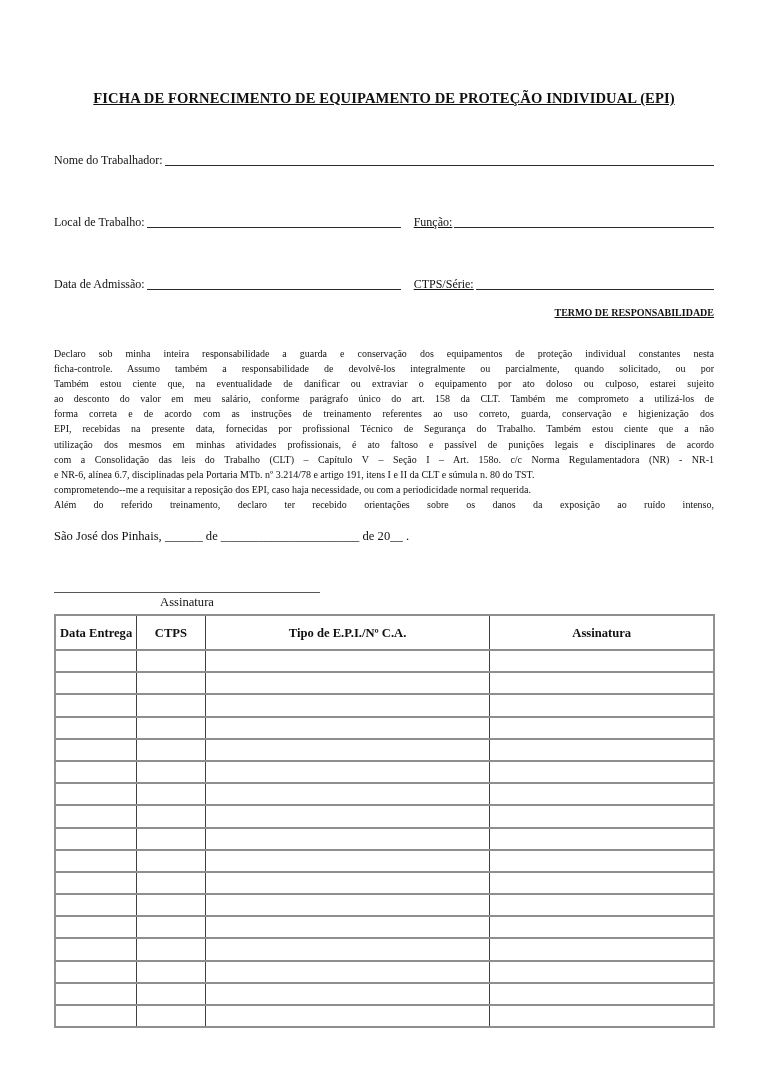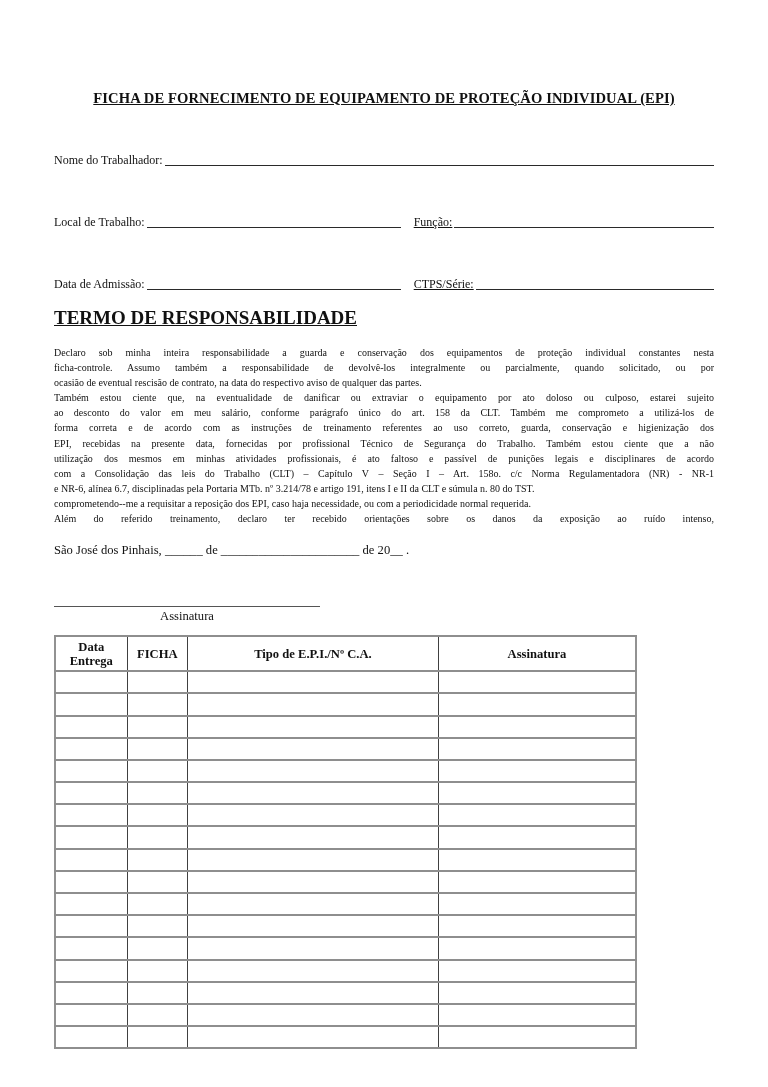--- a/index.html
+++ b/index.html
@@ -35,24 +35,24 @@
   .fgroup.left  { flex: 0 0 52.5%; }
   .fgroup.right { flex: 1 1 auto; margin-left: 2%; text-decoration: underline; }
   .flabel { white-space: nowrap; }
   .fill {
     flex: 1 1 auto;
     border-bottom: 1px solid #2a2a2a;
     margin: 0 0 2px 2px;
     height: 12px;
   }
   h2.termo-heading {
-    margin: 14px 0 16px 0;
-    font-size: 19px;
+    margin: 14px 0 28px 0;
+    font-size: 10px;
     font-weight: bold;
-    text-align: left;
+    text-align: right;
     text-decoration: underline;
   }
   .termo-text { font-size: 10px; }
   .pline {
     text-align: justify;
     line-height: 15.1px;
     height: 15.1px;
     overflow: hidden;
   }
   .pline::after { content:""; display:inline-block; width:100%; }
@@ -61,22 +61,22 @@
   .dateline {
     margin: 17px 0 0 0;
     font-size: 12.6px;
     height: 17px;
     white-space: nowrap;
   }
   .sigblock { margin-top: 46px; width: 266px; }
   .sigline { height: 0; border-bottom: 1px solid #555555; }
   .siglabel { text-align: center; font-size: 12.6px; margin-top: 2px; }
   table.epi {
-    margin-top: 11px;
-    width: 583px;
+    margin-top: 4px;
+    width: 661px;
     border-collapse: collapse;
     table-layout: fixed;
     border: 2px solid #929292;
   }
   table.epi th, table.epi td {
     border-left: 1px solid #404040;
     border-right: 1px solid #404040;
     border-top: 2px solid #8e8e8e;
     border-bottom: 2px solid #8e8e8e;
     padding: 0 3px;
@@ -127,21 +127,20 @@
       <span class="flabel">CTPS/Série:</span>
       <span class="fill"></span>
     </span>
   </div>
 
   <h2 class="termo-heading">TERMO DE RESPONSABILIDADE</h2>
 
   <div class="termo-text">
       <div class="pline">Declaro sob minha inteira responsabilidade a guarda e conservação dos equipamentos de proteção individual constantes nesta</div>
       <div class="pline">ficha-controle. Assumo também a responsabilidade de devolvê-los integralmente ou parcialmente, quando solicitado, ou por</div>
-      <div class="pline plast">ocasião de eventual rescisão de contrato, na data do respectivo aviso de qualquer das partes.</div>
       <div class="pline">Também estou ciente que, na eventualidade de danificar ou extraviar o equipamento por ato doloso ou culposo, estarei sujeito</div>
       <div class="pline">ao desconto do valor em meu salário, conforme parágrafo único do art. 158 da CLT. Também me comprometo a utilizá-los de</div>
       <div class="pline">forma correta e de acordo com as instruções de treinamento referentes ao uso correto, guarda, conservação e higienização dos</div>
       <div class="pline">EPI, recebidas na presente data, fornecidas por profissional Técnico de Segurança do Trabalho. Também estou ciente que a não</div>
       <div class="pline">utilização dos mesmos em minhas atividades profissionais, é ato faltoso e passível de punições legais e disciplinares de acordo</div>
       <div class="pline">com a Consolidação das leis do Trabalho (CLT) – Capítulo V – Seção I – Art. 158o. c/c Norma Regulamentadora (NR) - NR-1</div>
       <div class="pline plast">e NR-6, alínea 6.7, disciplinadas pela Portaria MTb. nº 3.214/78 e artigo 191, itens I e II da CLT e súmula n. 80 do TST.</div>
       <div class="pline plast">comprometendo--me a requisitar a reposição dos EPI, caso haja necessidade, ou com a periodicidade normal requerida.</div>
       <div class="pline">Além do referido treinamento, declaro ter recebido orientações sobre os danos da exposição ao ruído intenso,</div>
     </div>
@@ -156,21 +155,21 @@
   <table class="epi">
     <colgroup>
       <col class="c-data">
         <col class="c-qtde">
         <col class="c-tipo">
         <col class="c-ass">
     </colgroup>
     <thead>
       <tr>
         <th>Data Entrega</th>
-        <th>FICHA</th>
+        <th>CTPS</th>
         <th>Tipo de E.P.I./Nº C.A.</th>
         <th>Assinatura</th>
       </tr>
     </thead>
     <tbody>
         <tr>
           <td></td>
           <td></td>
           <td></td>
           <td></td>

